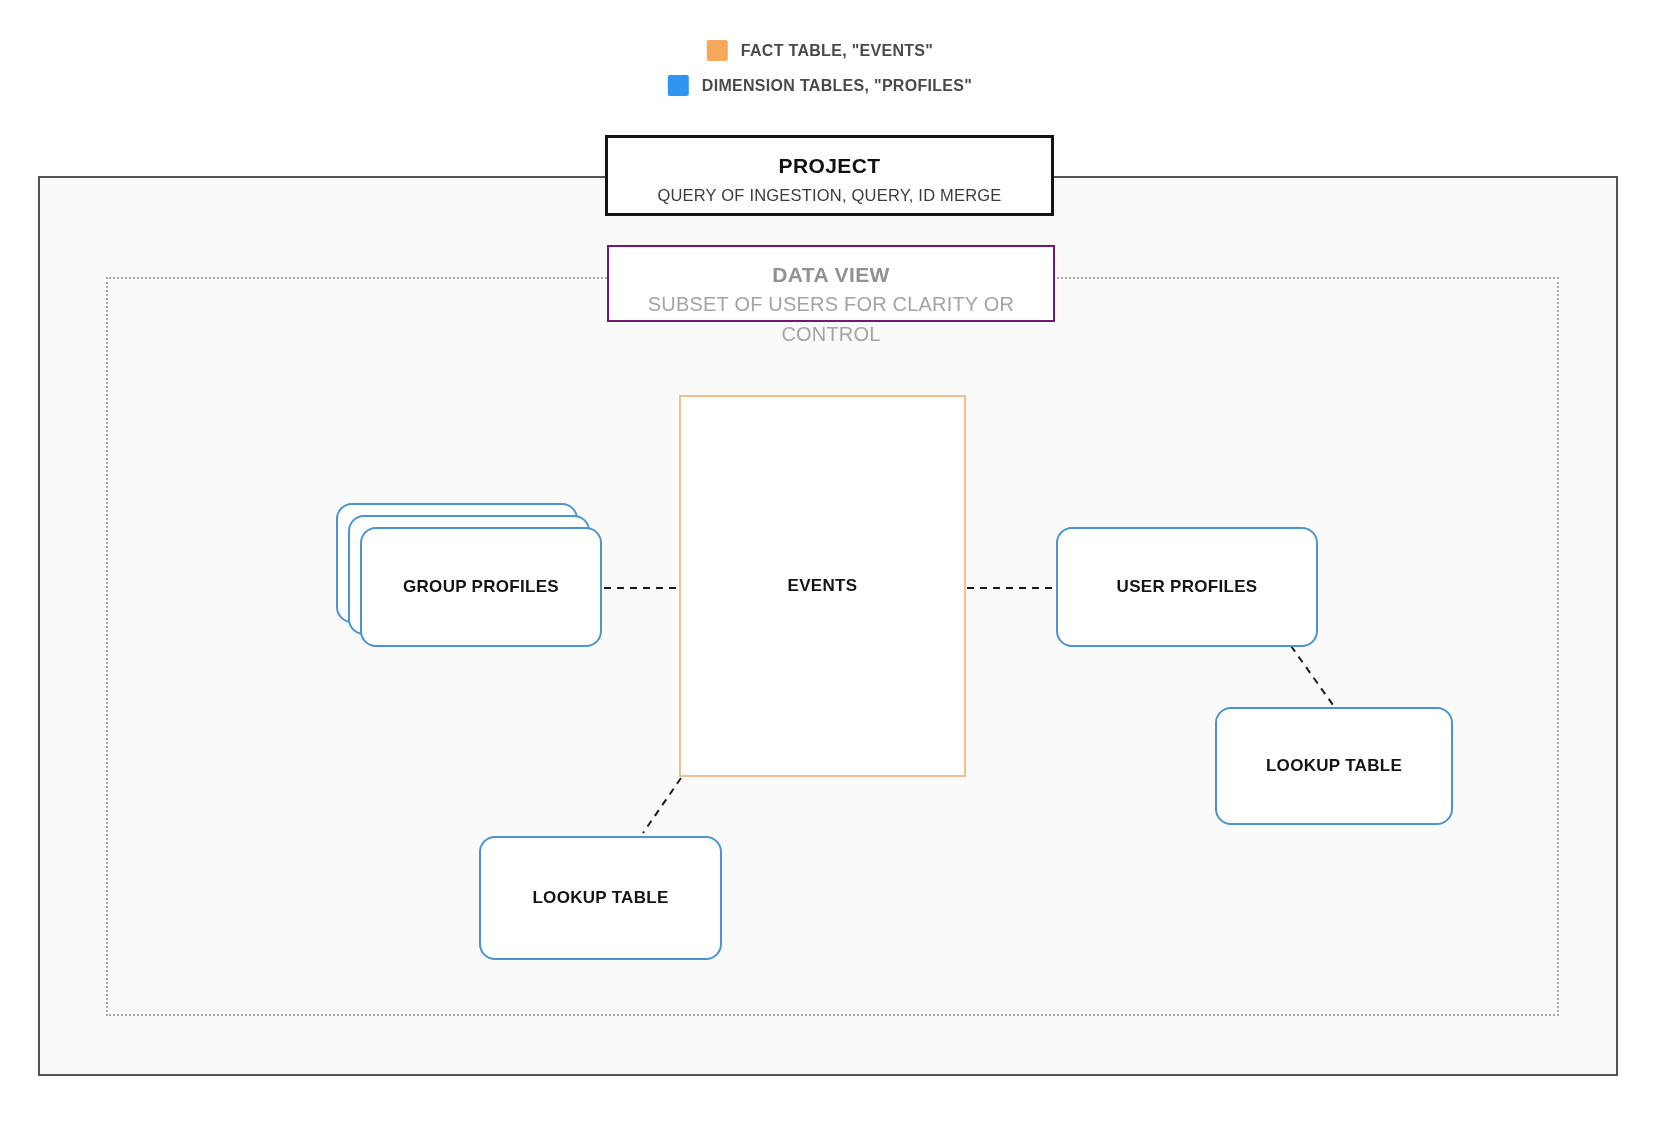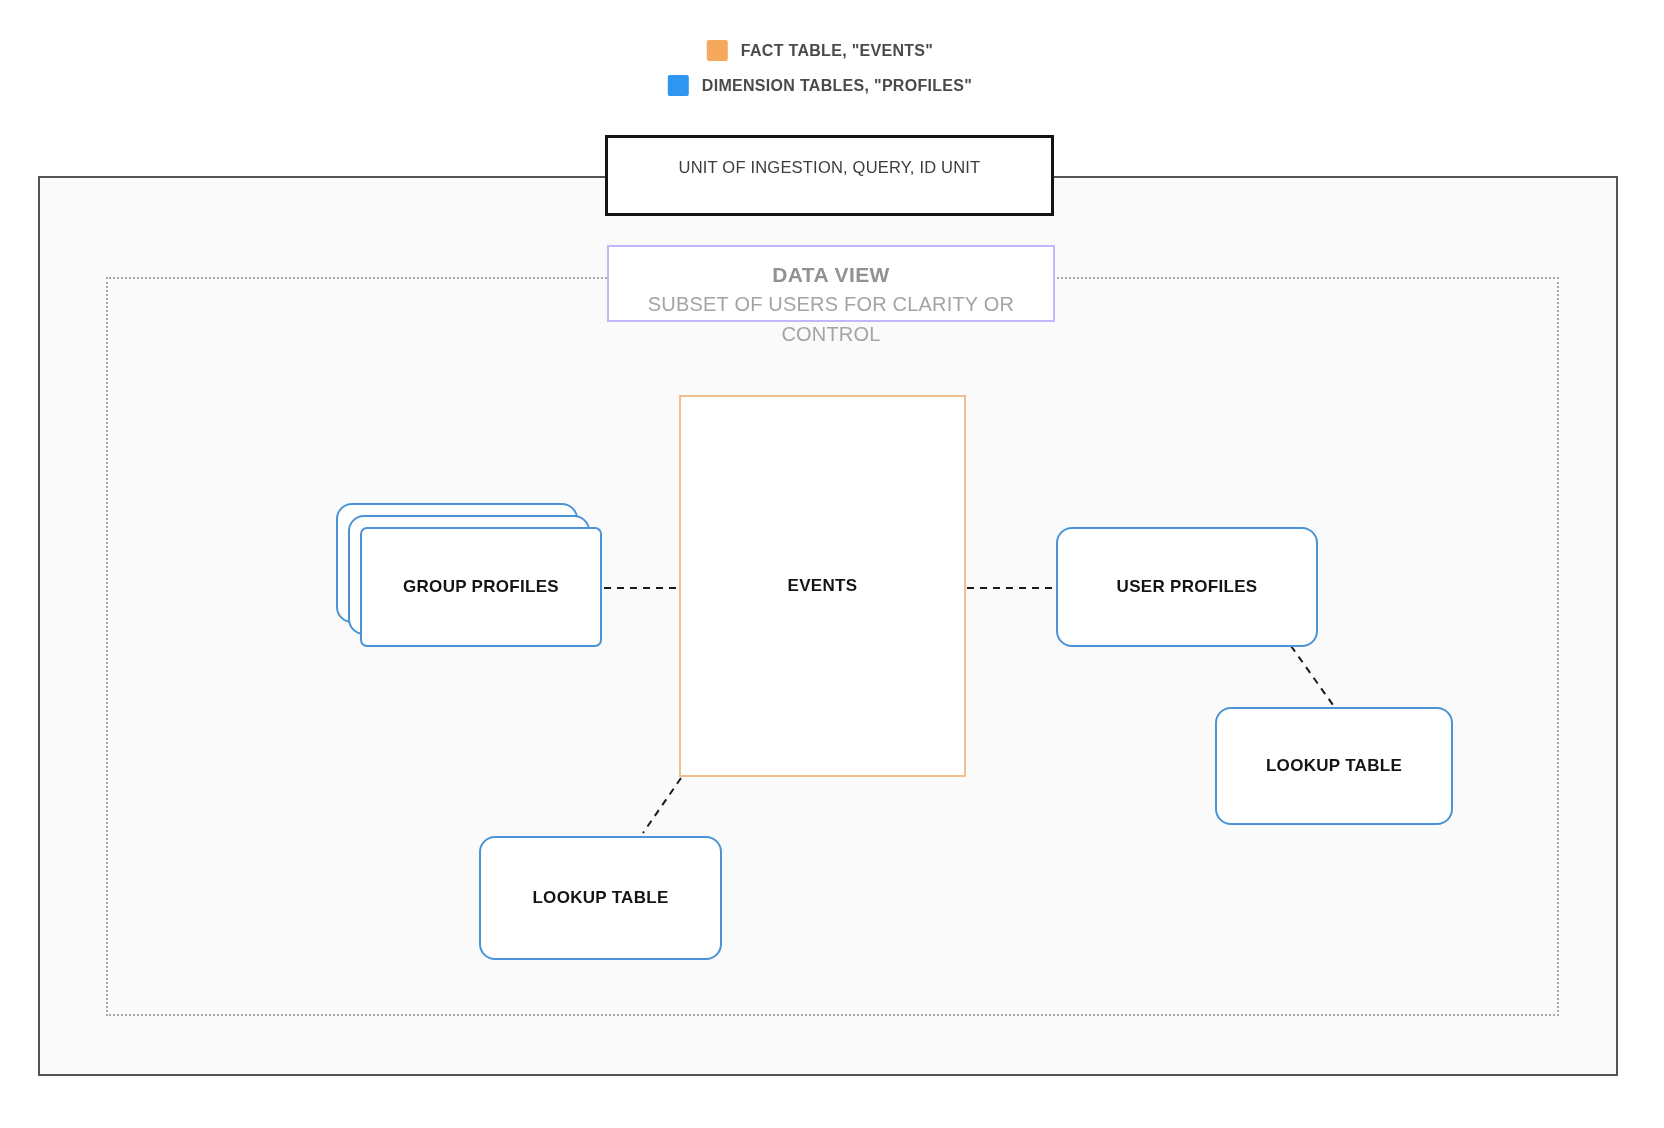--- a/index.html
+++ b/index.html
@@ -17,37 +17,37 @@
   .outer-rect{position:absolute;left:38px;top:176px;width:1580px;height:900px;
     box-sizing:border-box;border:2px solid #545457;background:#fafafa;z-index:1;}
   .dotted-rect{position:absolute;left:106px;top:277px;width:1453px;height:739px;
     box-sizing:border-box;border:2px dotted #a8a8a8;z-index:1;}
   
   .title-box{position:absolute;box-sizing:border-box;background:#ffffff;text-align:center;
     padding-top:14px;z-index:3;}
   .project-box{left:605px;top:135px;width:449px;height:81px;border:3px solid #141414;}
   .project-box .title{font-size:21px;line-height:28px;font-weight:bold;color:#111;letter-spacing:.4px;}
   .project-box .subtitle{font-size:16.5px;line-height:30px;color:#3c3c3c;letter-spacing:.2px;}
-  .dataview-box{left:607px;top:245px;width:448px;height:77px;border:2px solid #c4b5fd;}
+  .dataview-box{left:607px;top:245px;width:448px;height:77px;border:2px solid #701a75;}
   .dataview-box .title{font-size:21px;line-height:28px;font-weight:bold;color:#929292;letter-spacing:.4px;}
   .dataview-box .subtitle{font-size:20px;line-height:30px;color:#a4a4a4;letter-spacing:.2px;}
   
   .connectors{position:absolute;left:0;top:0;width:1664px;height:1128px;z-index:2;}
   .connectors line{stroke-width:2;stroke-dasharray:7 6;fill:none;}
   
   .node{position:absolute;box-sizing:border-box;background:#ffffff;display:flex;
     align-items:center;justify-content:center;z-index:3;}
   .node .node-label{font-size:17px;font-weight:bold;color:#141414;letter-spacing:.3px;white-space:nowrap;}
   .fact-node{left:679px;top:395px;width:287px;height:382px;border:2px solid #eec08f;}
   .dim-node{border:2px solid #4a94d5;border-radius:16px;}
   .stack-card{position:absolute;box-sizing:border-box;background:#ffffff;
     border:2px solid #4a94d5;border-radius:16px;width:242px;height:120px;z-index:3;}
   .stack-back{left:336px;top:503px;}
   .stack-mid{left:348px;top:515px;}
-  .group-profiles{left:360px;top:527px;width:242px;height:120px;z-index:4;border-radius:7px;}
+  .group-profiles{left:360px;top:527px;width:242px;height:120px;z-index:4;}
   .user-profiles{left:1056px;top:527px;width:262px;height:120px;}
   .lookup-right{left:1215px;top:707px;width:238px;height:118px;}
   .lookup-bottom{left:479px;top:836px;width:243px;height:124px;}
 </style>
 </head>
 <body>
 
 <div class="canvas">
 
   <div class="legend">
@@ -67,21 +67,22 @@
   <svg class="connectors" viewBox="0 0 1664 1128" xmlns="http://www.w3.org/2000/svg">
     <g stroke="#1a1a1a">
       <line x1="604" y1="588" x2="678" y2="588"></line>
       <line x1="967" y1="588" x2="1055" y2="588"></line>
       <line x1="1291" y1="646" x2="1333" y2="705"></line>
       <line x1="681" y1="778" x2="643" y2="833"></line>
     </g>
   </svg>
 
   <div class="title-box project-box">
-    <div class="subtitle">UNIT OF INGESTION, QUERY, ID UNIT</div>
+    <div class="title">PROJECT</div>
+    <div class="subtitle">QUERY OF INGESTION, QUERY, ID MERGE</div>
   </div>
 
   <div class="title-box dataview-box">
     <div class="title">DATA VIEW</div>
     <div class="subtitle">SUBSET OF USERS FOR CLARITY OR CONTROL</div>
   </div>
 
   <div class="node fact-node" style="border-color: rgb(238, 192, 143);">
     <span class="node-label">EVENTS</span>
   </div>

